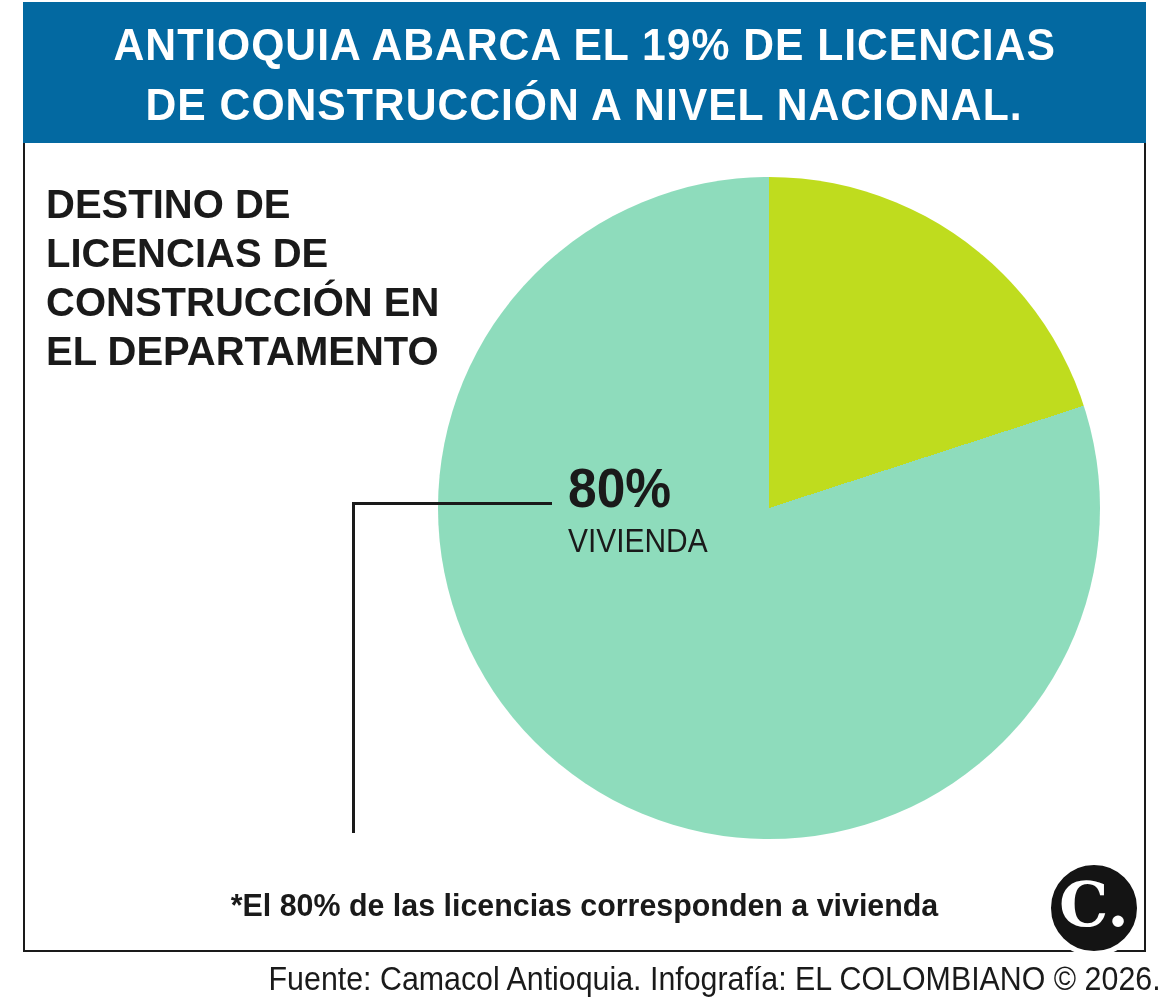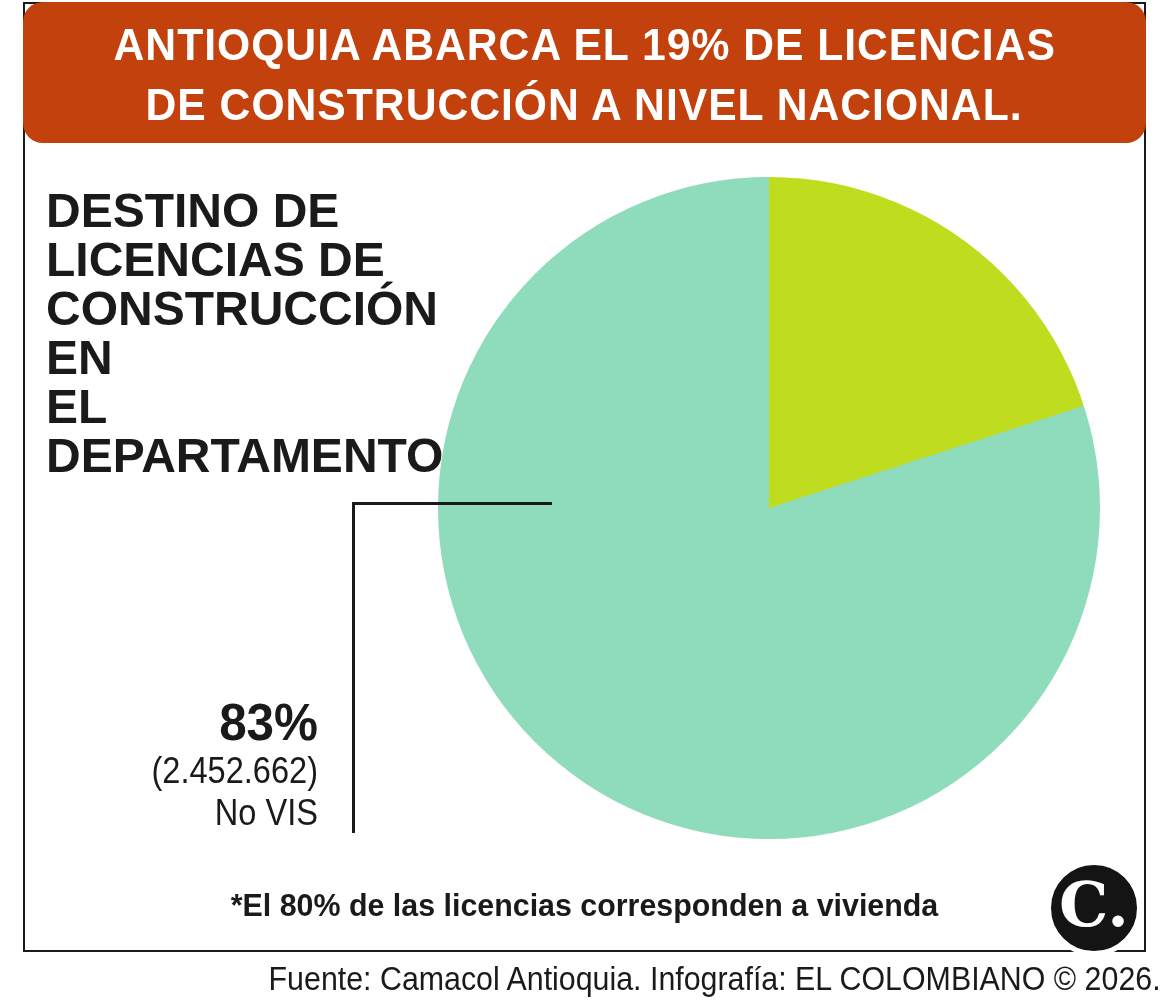--- a/index.html
+++ b/index.html
@@ -22,22 +22,22 @@
     background:#141414;z-index:2;
     display:flex;flex-direction:column;align-items:center;justify-content:center;
     padding-top:4px;box-sizing:border-box;
   }
   .title-line{
     color:#ffffff;font-weight:700;font-size:44px;line-height:60px;
     letter-spacing:1px;white-space:nowrap;transform:scaleX(0.97);transform-origin:center;
   }
   
   #chart-heading{
-    position:absolute;left:46px;top:186px;width:420px;
-    font-size:48px;line-height:49px;font-weight:700;
+    position:absolute;left:46px;top:180px;width:420px;
+    font-size:40px;line-height:49px;font-weight:700;
     white-space:pre-line;z-index:3;
   }
   
   #pie{
     position:absolute;left:438px;top:177px;width:662px;height:662px;
     border-radius:50%;z-index:1;
   }
   
   .slice-label{position:absolute;z-index:3;}
   #label-nores{left:802px;top:246px;}
@@ -87,43 +87,42 @@
     transform:scaleX(0.92);transform-origin:right;z-index:3;
   }
 </style>
 </head>
 <body>
 
 <div id="page">
 
   <div id="frame"></div>
 
-  <div id="header" style="background: #c2410c; border-radius: 20px;">
+  <div id="header" style="background: #0369a1;">
     <div class="title-line">ANTIOQUIA ABARCA EL 19% DE LICENCIAS</div>
     <div class="title-line">DE CONSTRUCCIÓN A NIVEL NACIONAL.</div>
   </div>
 
   <div id="chart-heading">DESTINO DE
 LICENCIAS DE
 CONSTRUCCIÓN EN
 EL DEPARTAMENTO</div>
 
   <div id="pie" style="background: conic-gradient(rgb(191, 220, 30) 0deg, rgb(191, 220, 30) 72deg, rgb(142, 220, 188) 72deg, rgb(142, 220, 188) 360deg);"></div>
 
 
+  <div id="label-viv" class="slice-label">
+    <div class="slice-pct">80%</div>
+    <div class="slice-name">VIVIENDA</div>
+  </div>
 
   <div id="bracket-v"></div>
   <div id="bracket-h"></div>
 
 
-  <div id="stat-novis" class="stat">
-    <div class="stat-pct">83%</div>
-    <div class="stat-count">(2.452.662)</div>
-    <div class="stat-label">No VIS</div>
-  </div>
 
   <div id="footnote">*El 80% de las licencias corresponden a vivienda</div>
 
   <div id="logo" style="background: rgb(20, 20, 20);">
     <span>C.</span>
   </div>
 
   <div id="source">Fuente: Camacol Antioquia. Infografía: EL COLOMBIANO © 2026.</div>
 
 </div>

